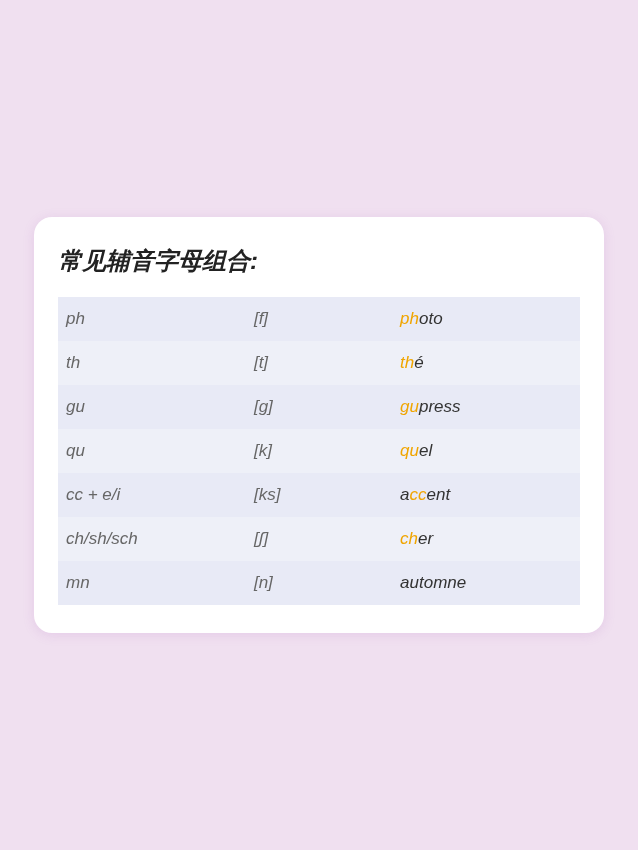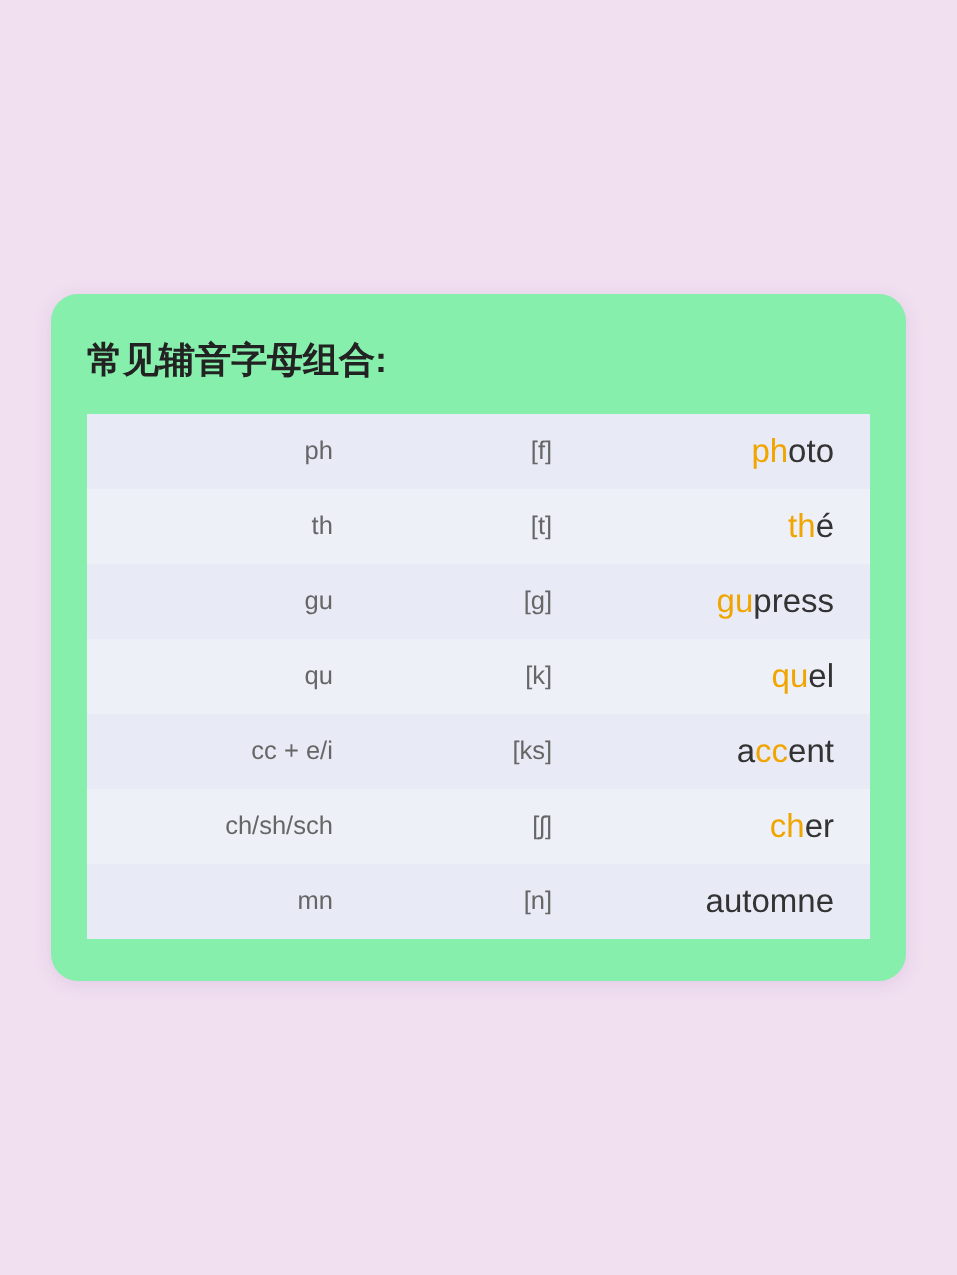--- a/index.html
+++ b/index.html
@@ -9,24 +9,25 @@
       height: 850px;
       display: flex;
       align-items: center;
       justify-content: center;
       background: #f0e0f0;
       font-family: -apple-system, BlinkMacSystemFont, 'Segoe UI', sans-serif;
     }
 
     .card {
       width: 570px;
-      background: #86efac;
+      background: #ffffff;
       border-radius: 18px;
       padding: 28px 24px 28px 24px;
       box-shadow: 0 2px 12px rgba(160,80,180,0.15);
+      font-style: italic;
     }
 
     .card-title {
       font-size: 24px;
       font-weight: bold;
       color: #222;
       margin-bottom: 20px;
     }
 
     table {
@@ -35,42 +36,42 @@
     }
 
     tr:nth-child(odd) td {
       background: #e8eaf6;
     }
     tr:nth-child(even) td {
       background: #eef0f8;
     }
 
     td {
-      padding: 12px 24px;
-      text-align: right;
+      padding: 12px 8px;
+      text-align: left;
       font-size: 17px;
       color: #555;
     }
 
     td:first-child {
       width: 36%;
       color: #666;
     }
 
     td:nth-child(2) {
       width: 28%;
       color: #666;
     }
 
     td:nth-child(3) {
       width: 36%;
     }
 
     .example {
-      font-size: 22px;
+      font-size: 17px;
     }
 
     .highlight {
       color: #f0a500;
     }
 
     .normal {
       color: #333;
     }
   </style>

